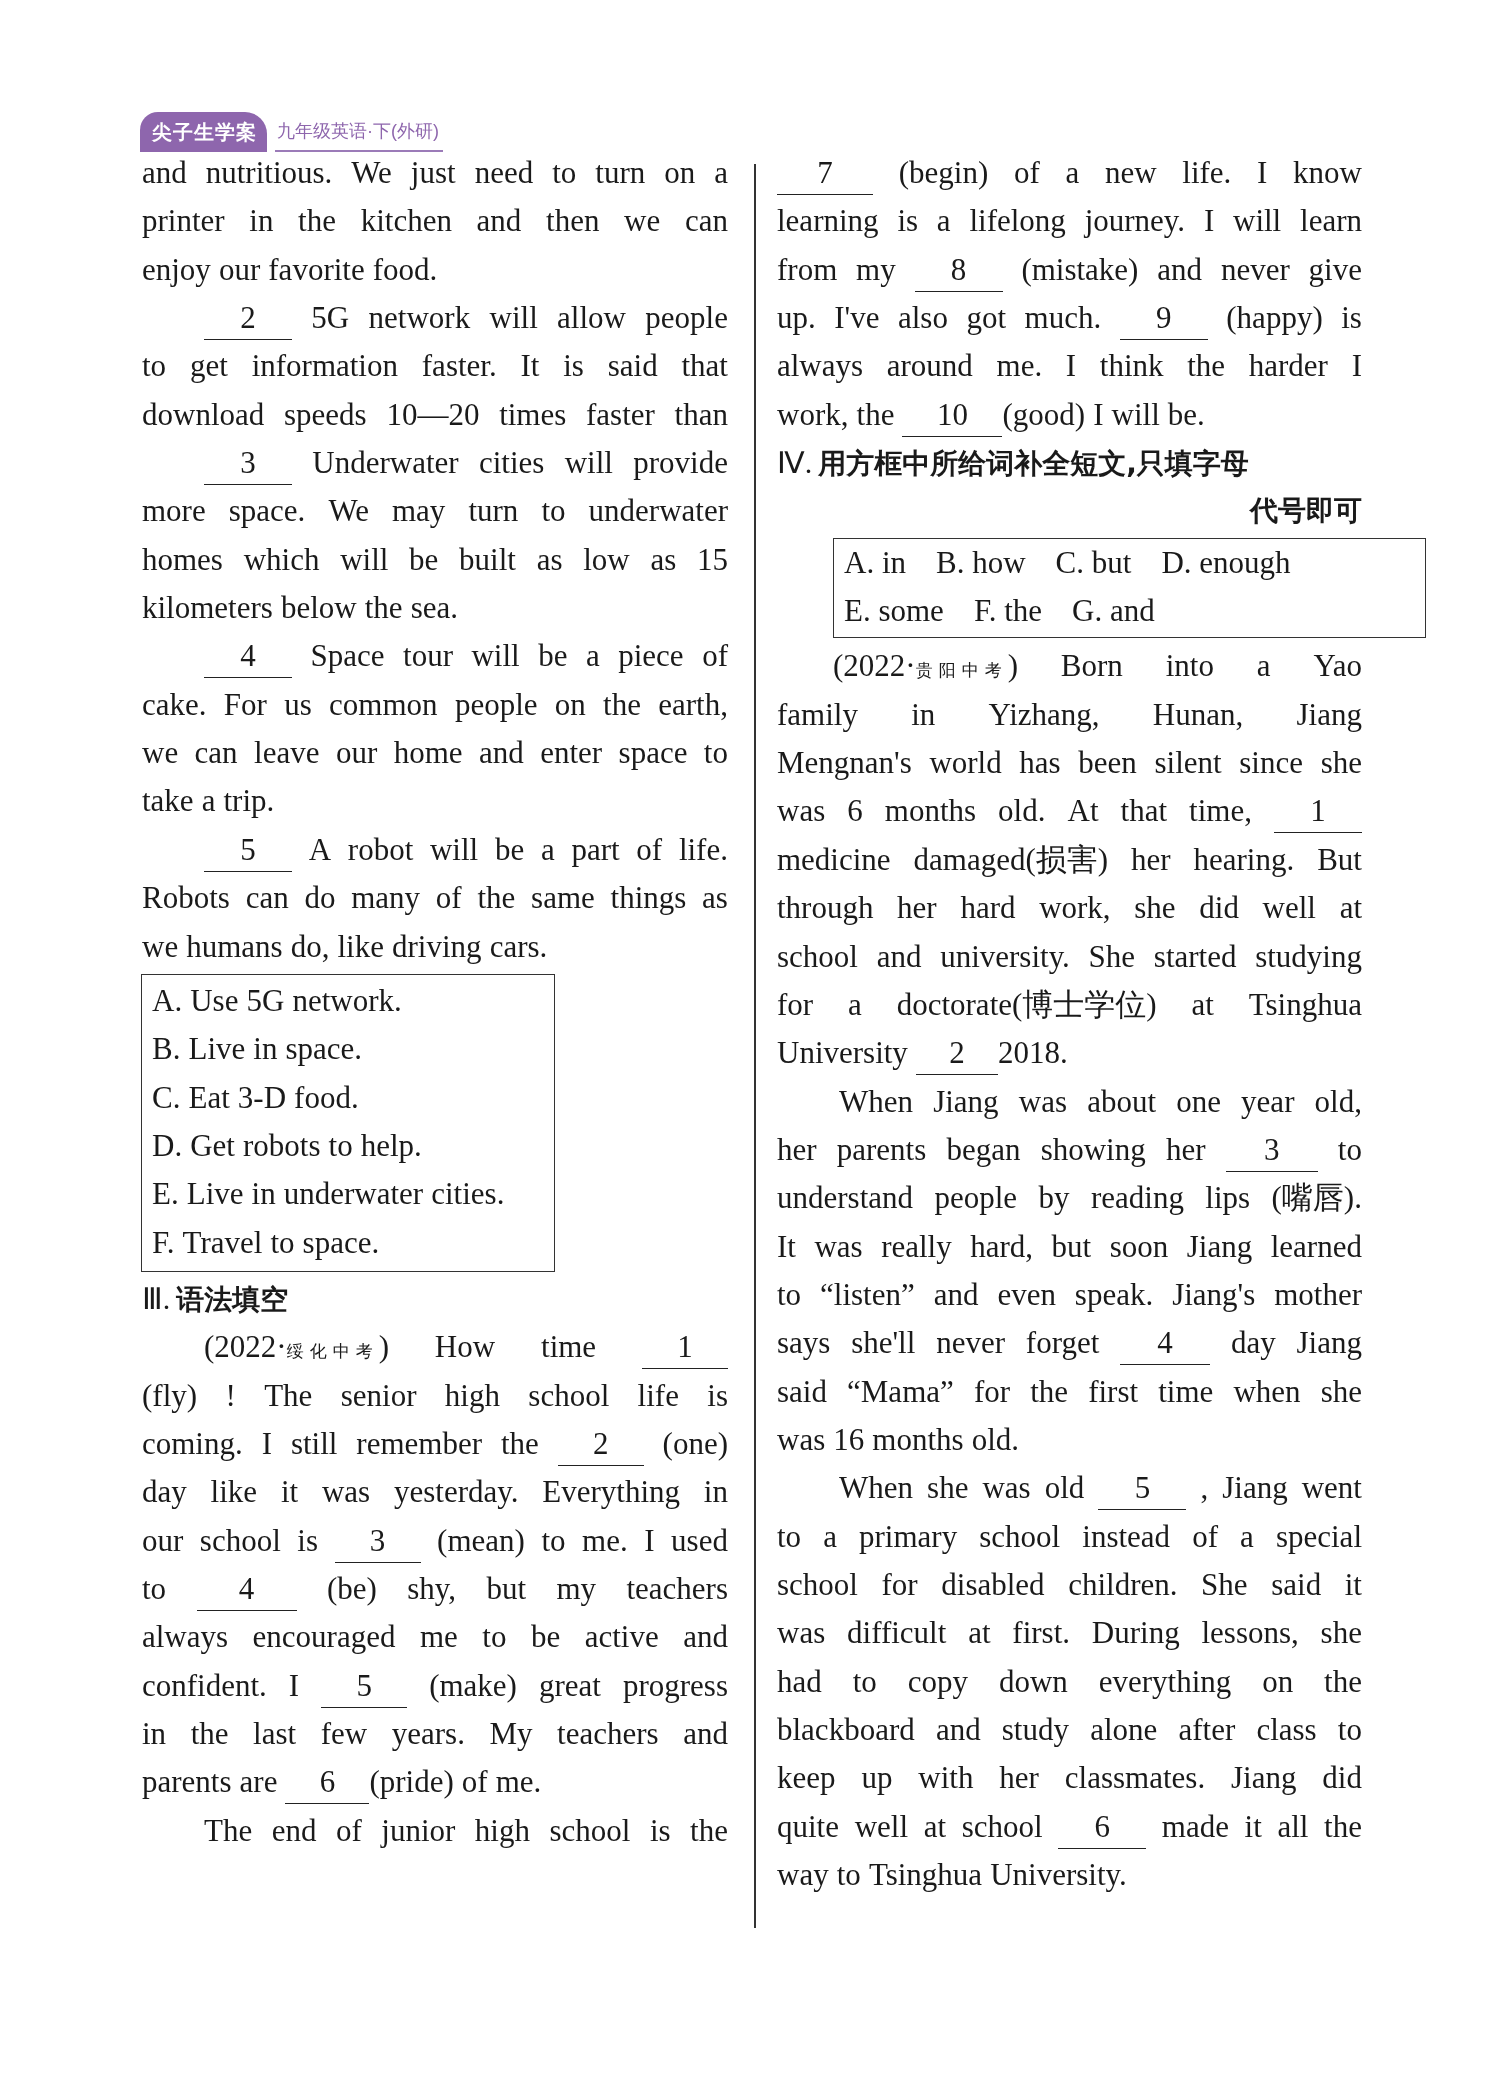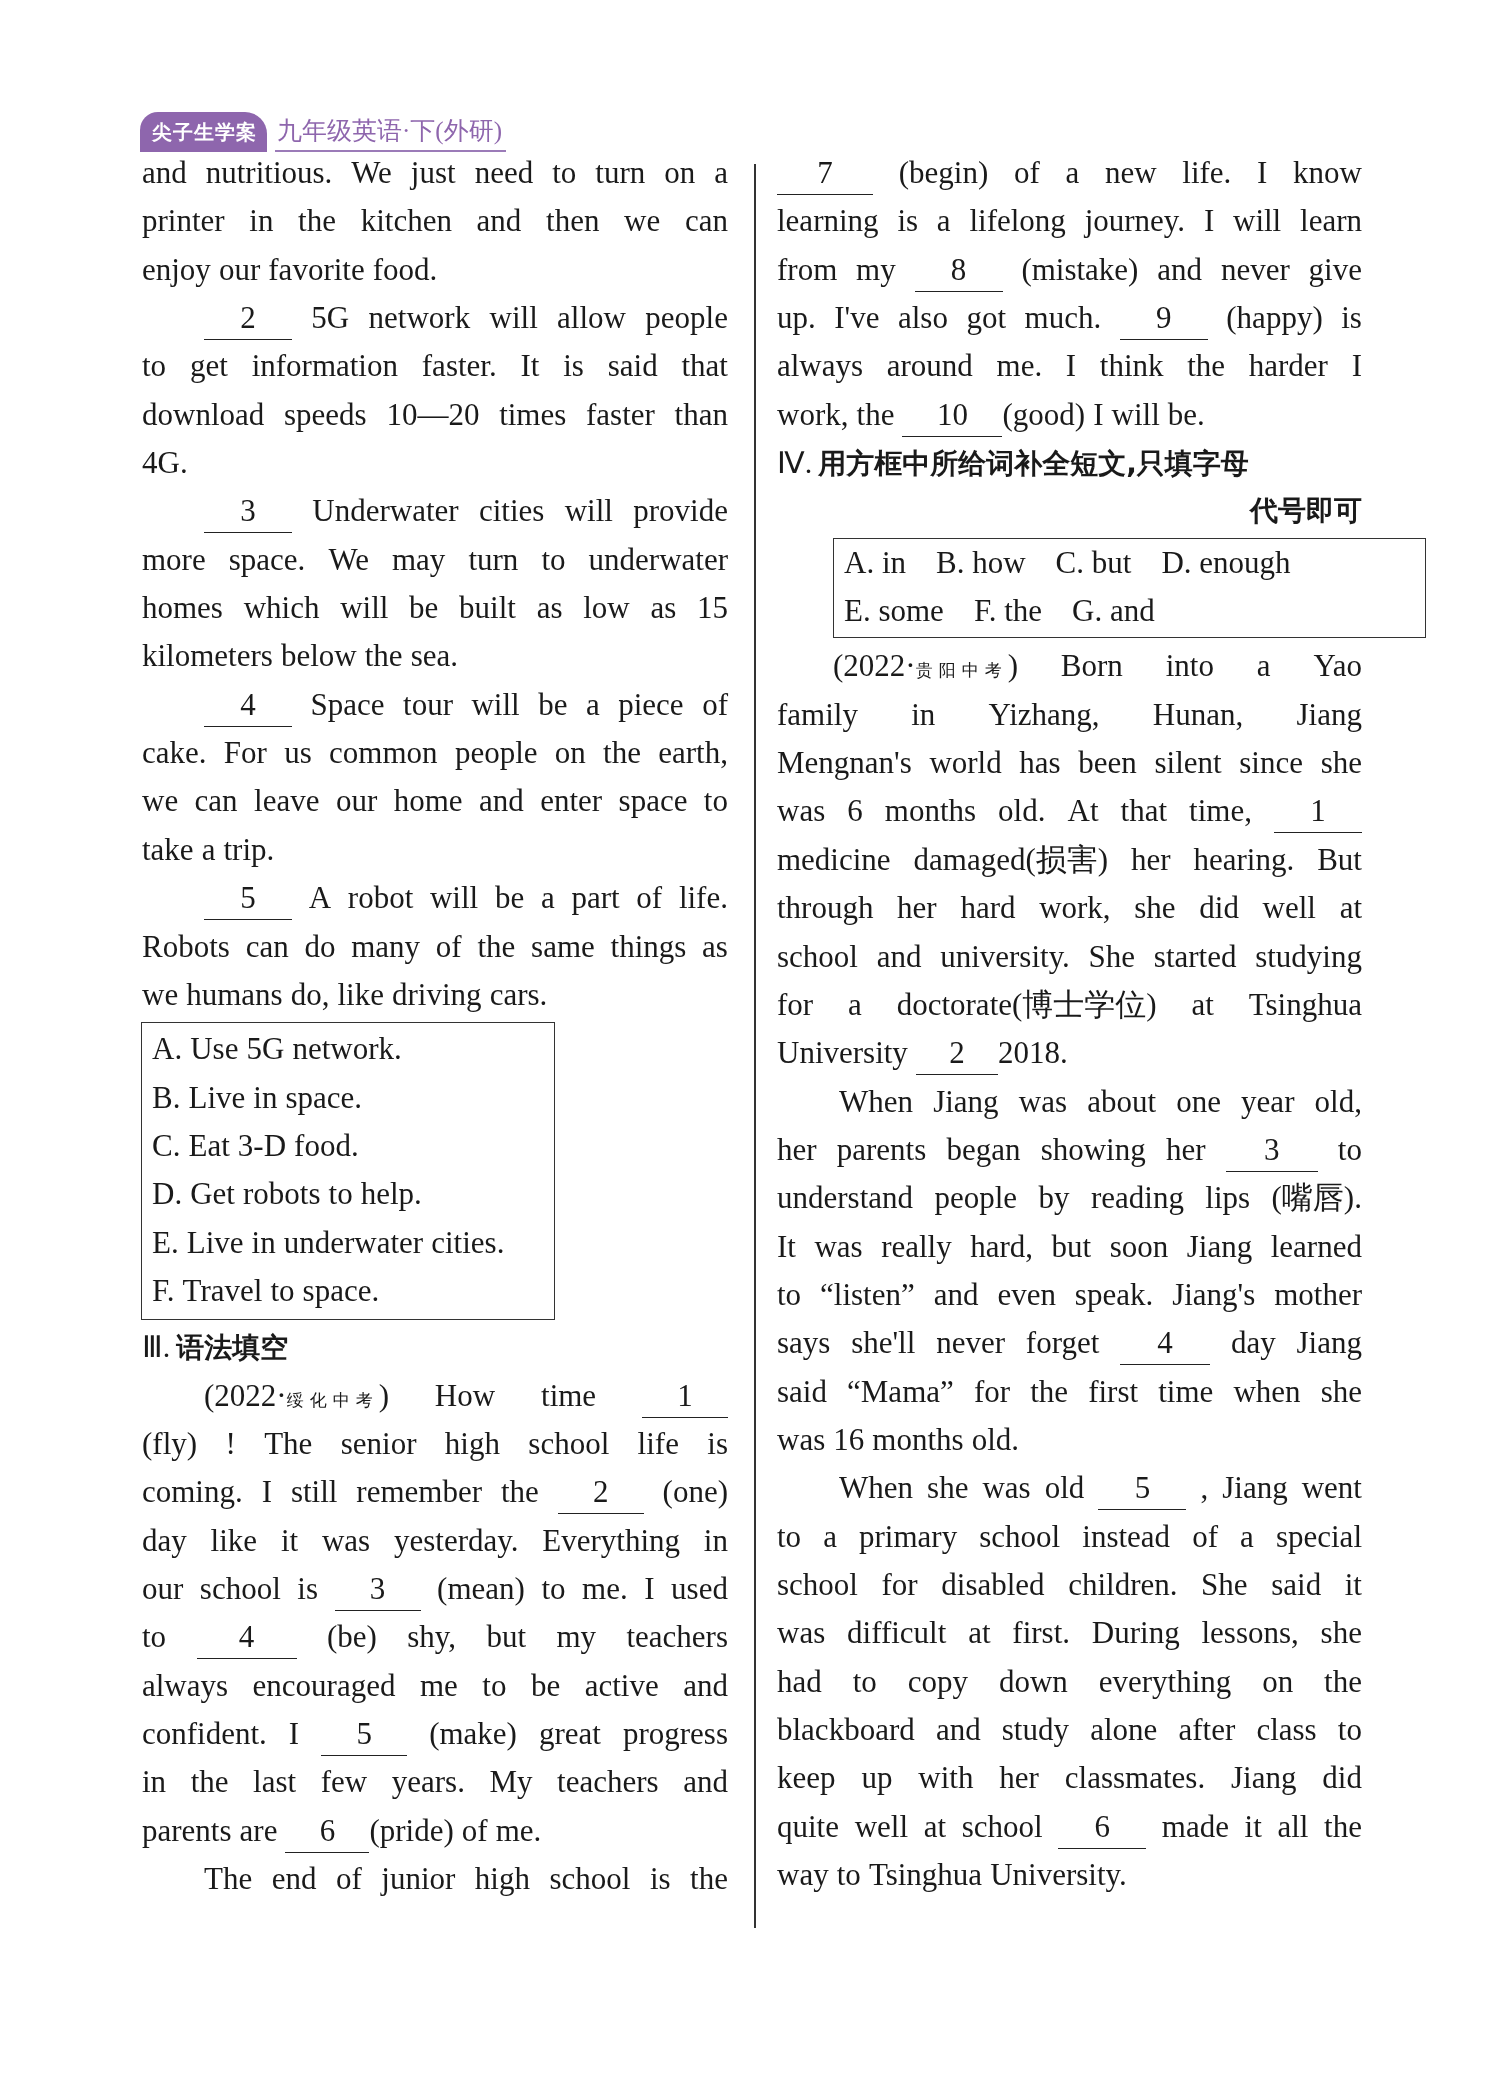--- a/index.html
+++ b/index.html
@@ -2,21 +2,21 @@
 <html><head>
 <meta charset="utf-8">
 <style>
   html, body { margin: 0; padding: 0; background: #ffffff; }
   body { width: 1504px; height: 2095px; position: relative; overflow: hidden;
          font-family: "Liberation Serif", "DejaVu Serif", serif; color: #1a1a1a; }
   .header { position: absolute; left: 140px; top: 108px; height: 44px; display: flex; align-items: flex-end; }
   .badge { background: #8e66ad; color: #fff; font-family: "DejaVu Sans", sans-serif; font-weight: bold;
            font-size: 20px; line-height: 40px; height: 40px; padding: 0 10px 0 12px;
            border-radius: 18px 22px 0 0; letter-spacing: 1px; }
-  .subtitle { color: #8e66ad; font-family: Liberation Serif, serif; font-size: 25px; line-height: 38px;
+  .subtitle { color: #8e66ad; font-family: Liberation Sans, sans-serif; font-size: 18px; line-height: 38px;
               margin-left: 8px; border-bottom: 2px solid #9b7bb8; padding: 0 4px 0 2px; height: 38px; }
   .divider { position: absolute; left: 754px; top: 164px; width: 1.5px; height: 1764px; background: #333; }
   .col { position: absolute; top: 149px; }
   .col.left { left: 142px; width: 586px; }
   .col.right { left: 777px; width: 585px; }
   .line { height: 48.35px; line-height: 48.35px; font-size: 31px; white-space: nowrap;
           display: flex; justify-content: space-between; align-items: baseline; }
   .line.ragged { justify-content: flex-start; }
   .line .w { white-space: pre; }
   .line.ragged .w { margin-right: 0.26em; }
@@ -91,23 +91,20 @@
       <span class="w">that</span>
     </div>
     <div class="line">
       <span class="w">download</span>
       <span class="w">speeds</span>
       <span class="w">10—20</span>
       <span class="w">times</span>
       <span class="w">faster</span>
       <span class="w">than</span>
     </div>
-    <div class="line ragged">
-      <span class="w">4G.</span>
-    </div>
     <div class="line indent">
       <span class="blank" style="width: 88px;"><span>3</span></span>
       <span class="w">Underwater</span>
       <span class="w">cities</span>
       <span class="w">will</span>
       <span class="w">provide</span>
     </div>
     <div class="line">
       <span class="w">more</span>
       <span class="w">space.</span>

